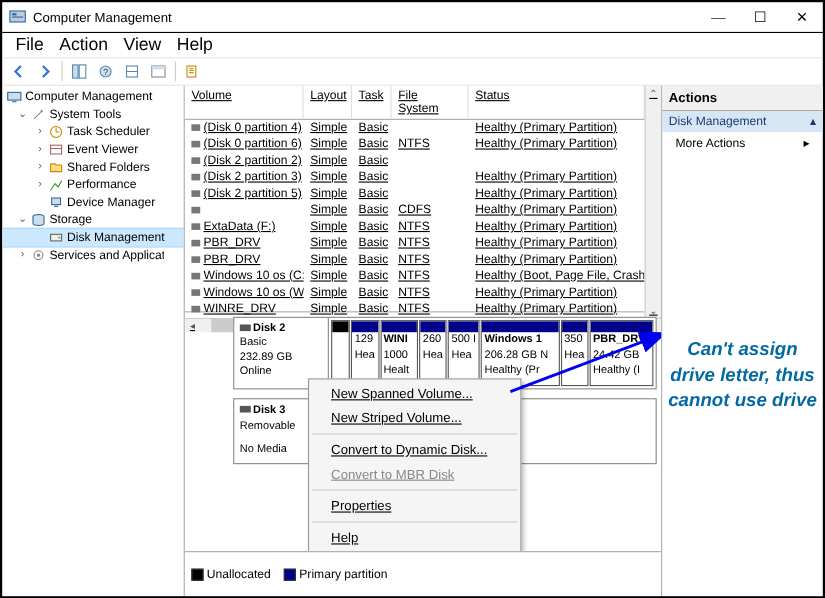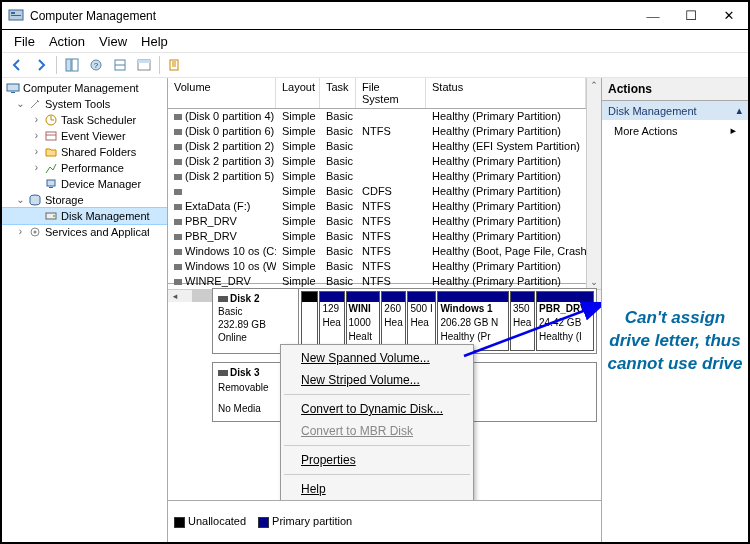--- a/index.html
+++ b/index.html
@@ -2,21 +2,21 @@
 <html><head>
 <meta charset="utf-8">
 <style>
   * { box-sizing: border-box; margin: 0; padding: 0; }
   body { font-family: "Segoe UI", Tahoma, sans-serif; font-size: 11px; background: #fff; color: #000; user-select: none; }
   .window { width: 750px; height: 544px; border: 2px solid #000; background: #fff; display: flex; flex-direction: column; }
   .titlebar { height: 28px; display: flex; align-items: center; padding: 0 0 0 6px; border-bottom: 1px solid #000; }
   .titlebar .icon { width: 16px; height: 16px; margin-right: 6px; }
   .titlebar .title { flex: 1; font-size: 12px; }
   .titlebar .winbtn { width: 38px; height: 26px; display: flex; align-items: center; justify-content: center; font-size: 13px; font-family: "Segoe UI Symbol"; }
-  .menubar { height: 22px; display: flex; align-items: center; padding-left: 6px; gap: 2px; font-size: 13px; }
+  .menubar { height: 22px; display: flex; align-items: center; padding-left: 6px; gap: 2px; font-size: 16px; }
   .menubar span { padding: 2px 6px; }
   .toolbar { height: 26px; display: flex; align-items: center; padding-left: 4px; gap: 2px; border-top: 1px solid #e5e5e5; border-bottom: 1px solid #e5e5e5; }
   .toolbar .tbtn { width: 22px; height: 22px; display: flex; align-items: center; justify-content: center; border: 1px solid transparent; }
   .toolbar .tbtn svg { width: 14px; height: 14px; }
   .toolbar .sep { width: 1px; height: 18px; background: #ccc; margin: 0 2px; }
   .body { flex: 1; display: flex; min-height: 0; }
   .tree { width: 166px; border-right: 1px solid #aaa; overflow: hidden; padding: 2px 0; font-size: 11px; line-height: 16px; }
   .tree .node { white-space: nowrap; padding: 0 0 0 4px; display: flex; align-items: center; gap: 3px; }
   .tree .node .exp { display: inline-block; width: 9px; text-align: center; color: #666; font-size: 10px; }
   .tree .node .ticon { width: 14px; height: 14px; display: inline-flex; align-items: center; justify-content: center; }
@@ -247,21 +247,21 @@
               <circle cx="7" cy="7" r="4" fill="none" stroke="#888"></circle>
               <circle cx="7" cy="7" r="1.5" fill="#888"></circle>
             </svg>
           </span>
         <span style="overflow:hidden;text-overflow:clip;width:104px;display:inline-block;">Services and Applications</span>
       </div>
     </div>
 
     <div class="center">
 
-      <div class="vols" style="height:206px;">
+      <div class="vols" style="height:206px;text-decoration:underline;">
         <div class="voltable">
           <div class="inner">
             <div class="volhdr">
               <div class="c-vol">Volume</div>
               <div class="c-lay">Layout</div>
               <div class="c-typ">Task</div>
               <div class="c-fs">File System</div>
               <div class="c-sta">Status</div>
             </div>
             <div class="volbody" id="volbody">
@@ -277,21 +277,20 @@
                   <div class="c-lay">Simple</div>
                   <div class="c-typ">Basic</div>
                   <div class="c-fs">NTFS</div>
                   <div class="c-sically c-sta">Healthy (Primary Partition)</div>
                 </div>
                 <div class="vrow">
                   <div class="c-vol"><span style="display:inline-block;width:8px;height:6px;background:#777;margin-right:3px;"></span>(Disk 2 partition 2)</div>
                   <div class="c-lay">Simple</div>
                   <div class="c-typ">Basic</div>
                   <div class="c-fs"></div>
-                  <div class="c-sically c-sta">Healthy (EFI System Partition)</div>
                 </div>
                 <div class="vrow">
                   <div class="c-vol"><span style="display:inline-block;width:8px;height:6px;background:#777;margin-right:3px;"></span>(Disk 2 partition 3)</div>
                   <div class="c-lay">Simple</div>
                   <div class="c-typ">Basic</div>
                   <div class="c-fs"></div>
                   <div class="c-sically c-sta">Healthy (Primary Partition)</div>
                 </div>
                 <div class="vrow">
                   <div class="c-vol"><span style="display:inline-block;width:8px;height:6px;background:#777;margin-right:3px;"></span>(Disk 2 partition 5)</div>

